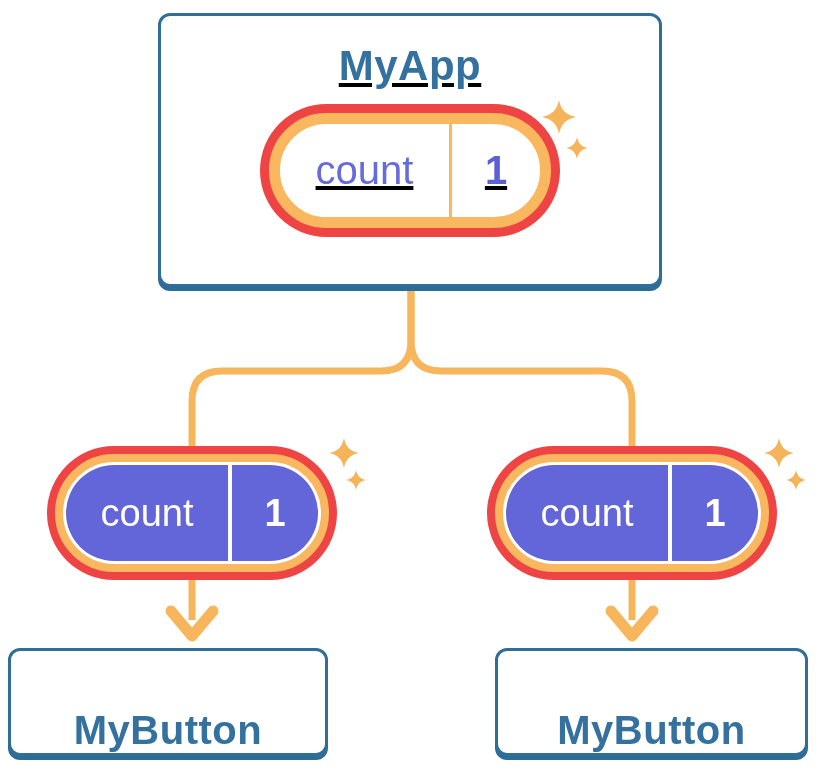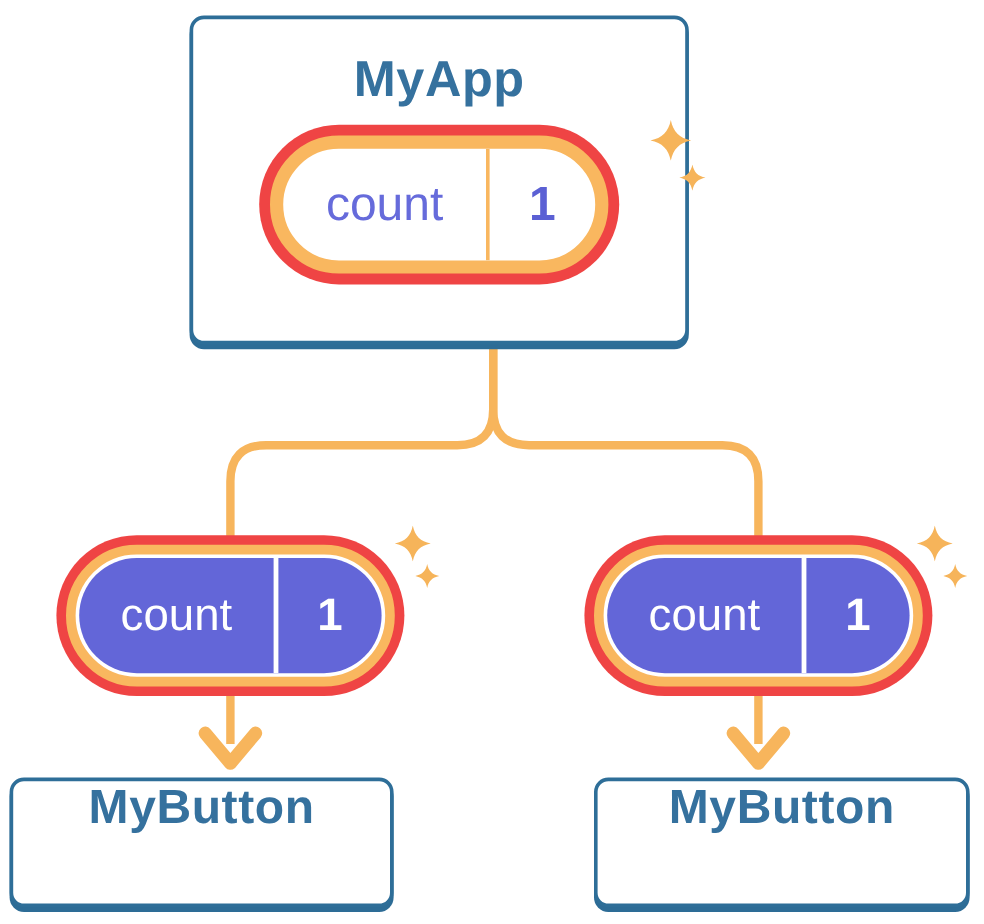--- a/index.html
+++ b/index.html
@@ -24,23 +24,24 @@
   .component-card {
     position: absolute;
     background: #ffffff;
     border: 3px solid #2E6E98;
     border-radius: 12px;
     box-shadow: 0 4px 0 #2D6C96;
     z-index: 2;
   }
   .root-card {
     left: 158px; top: 13px;
-    width: 416px; height: 274px;
+    width: 504px; height: 274px;
     padding-top: 26px;
     text-align: center;
+    text-decoration: underline;
   }
   .card-title {
     color: #35719E;
     font-size: 42px;
     font-weight: 700;
     letter-spacing: 0.5px;
   }
   .root-card .card-title { margin-bottom: 14px; }
 
   
@@ -110,21 +111,21 @@
     flex: 1;
     display: flex; align-items: center; justify-content: center;
     color: #ffffff;
     font-size: 38px;
     font-weight: 700;
   }
 
   .child-card {
     top: 648px;
     height: 108px;
-    display: flex; align-items: flex-start; justify-content: center;
+    display: flex; align-items: flex-end; justify-content: center;
   }
   .child-card .card-title { font-size: 40px; }
   .child-card-left { left: 8px; width: 320px; }
   .child-card-right { left: 495px; width: 313px; }
 
   .sparkle {
     position: absolute;
     z-index: 3;
   }
 </style>

